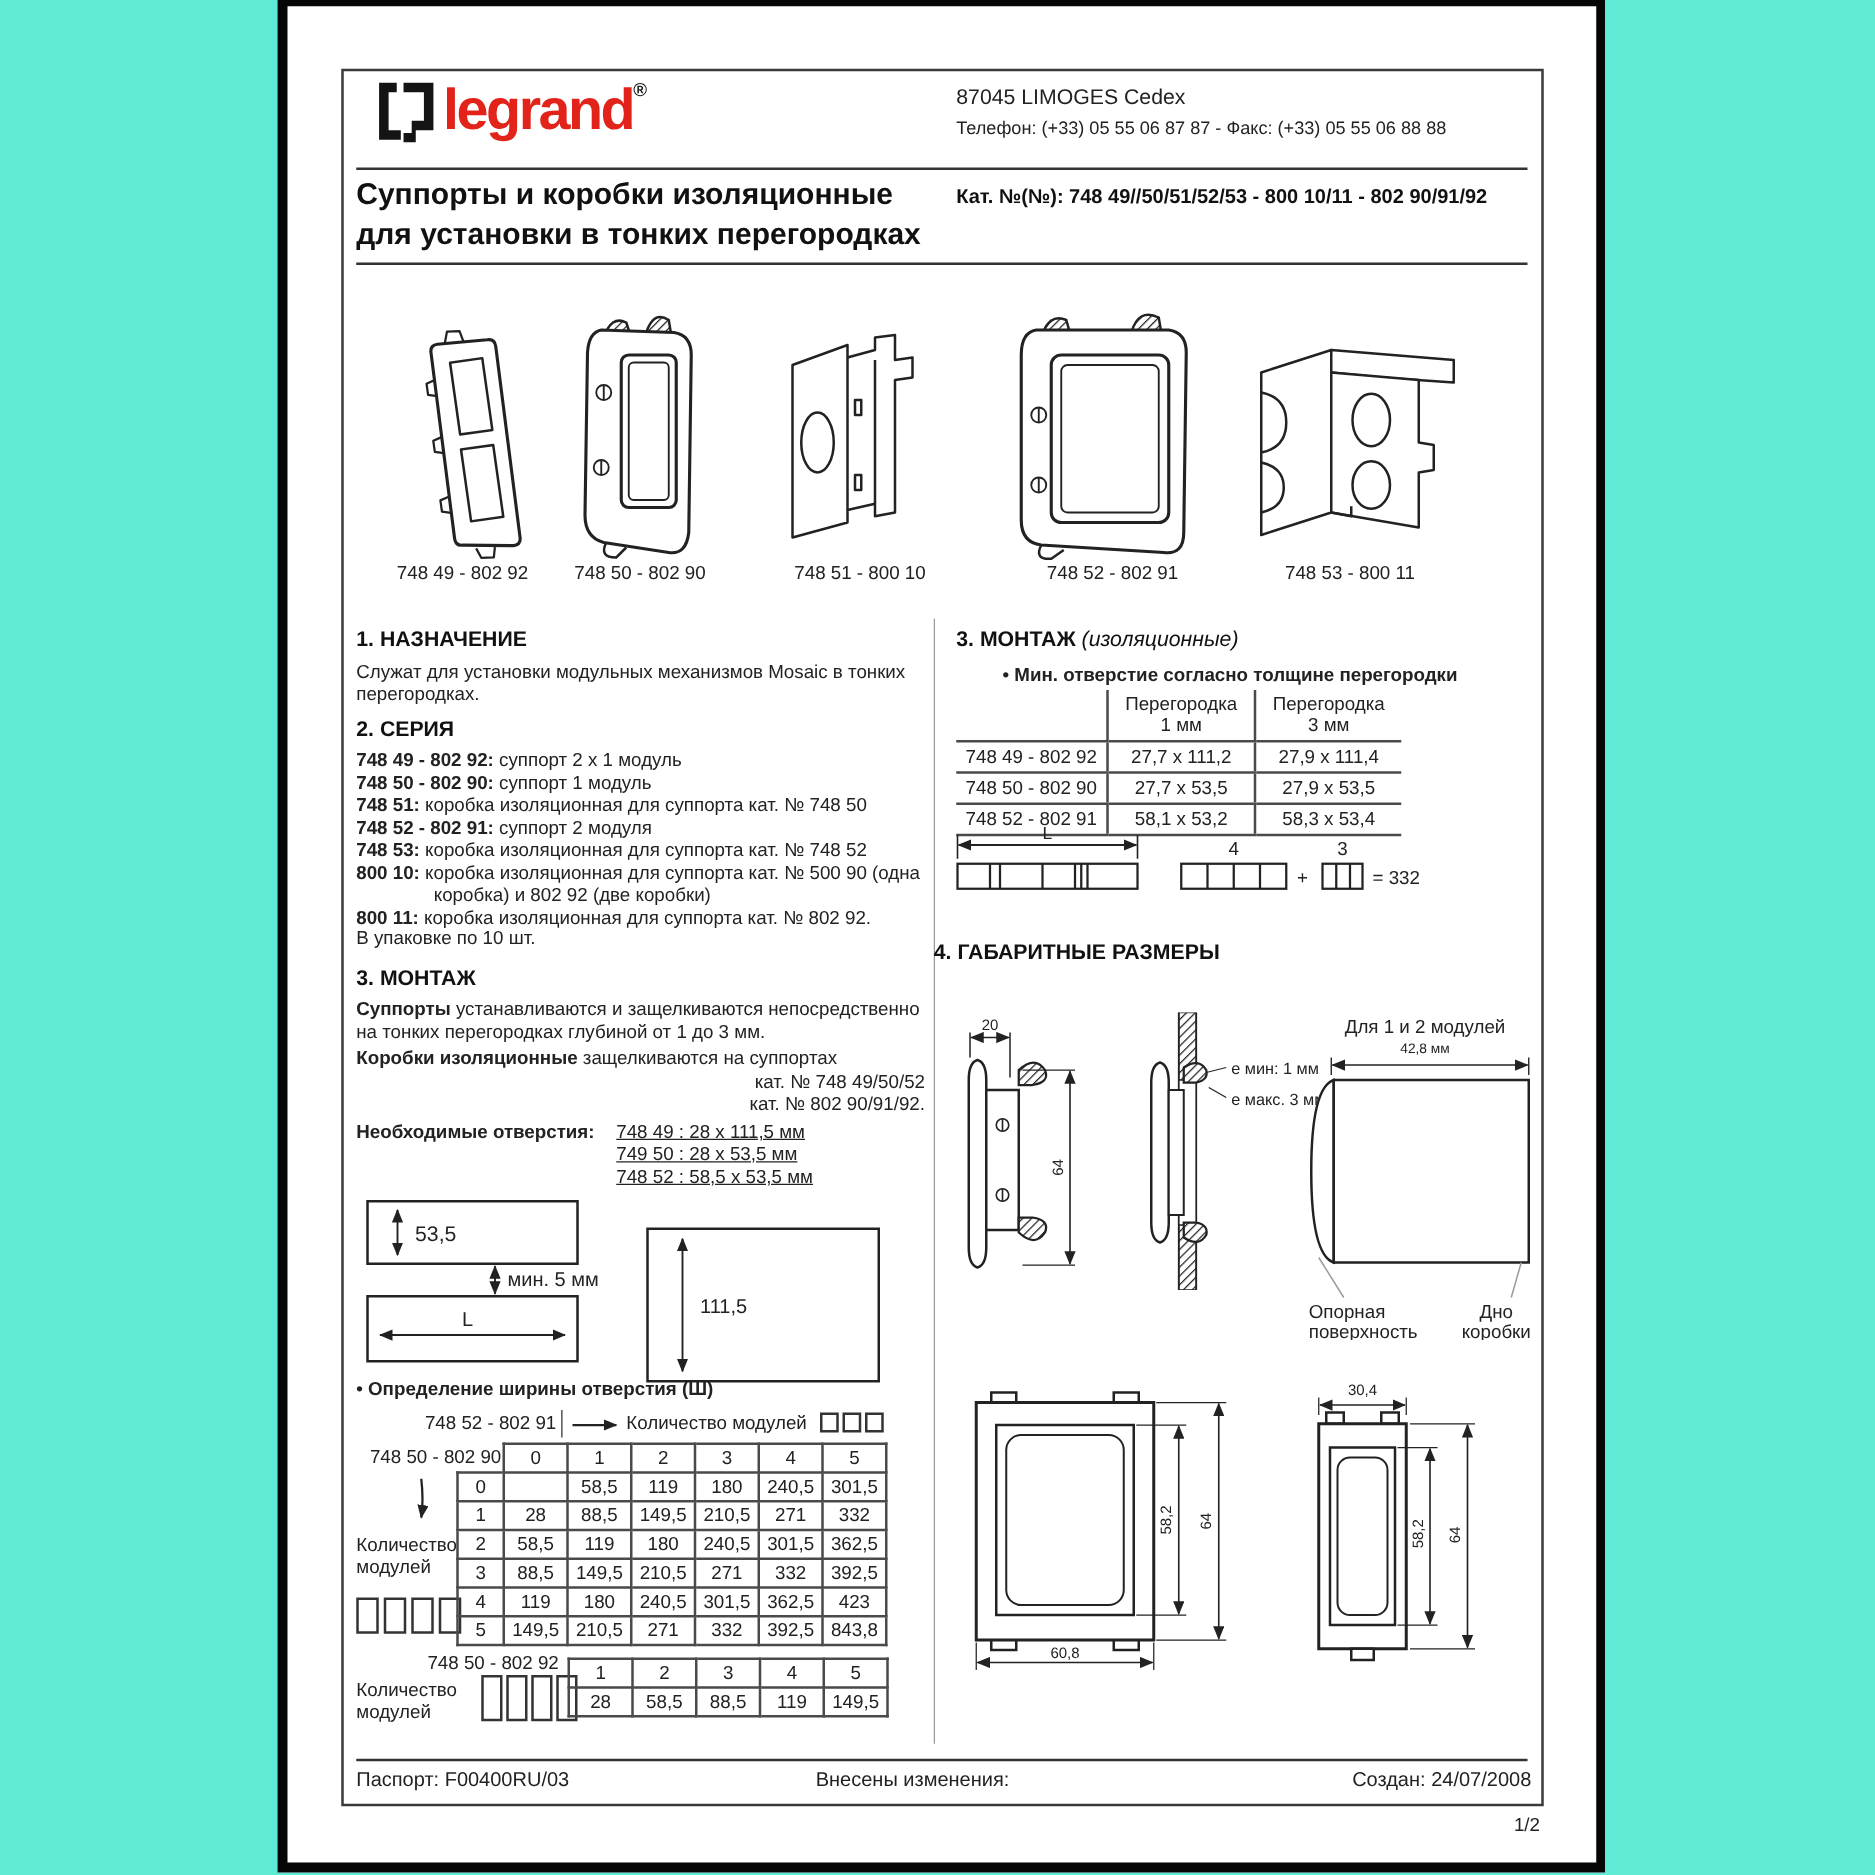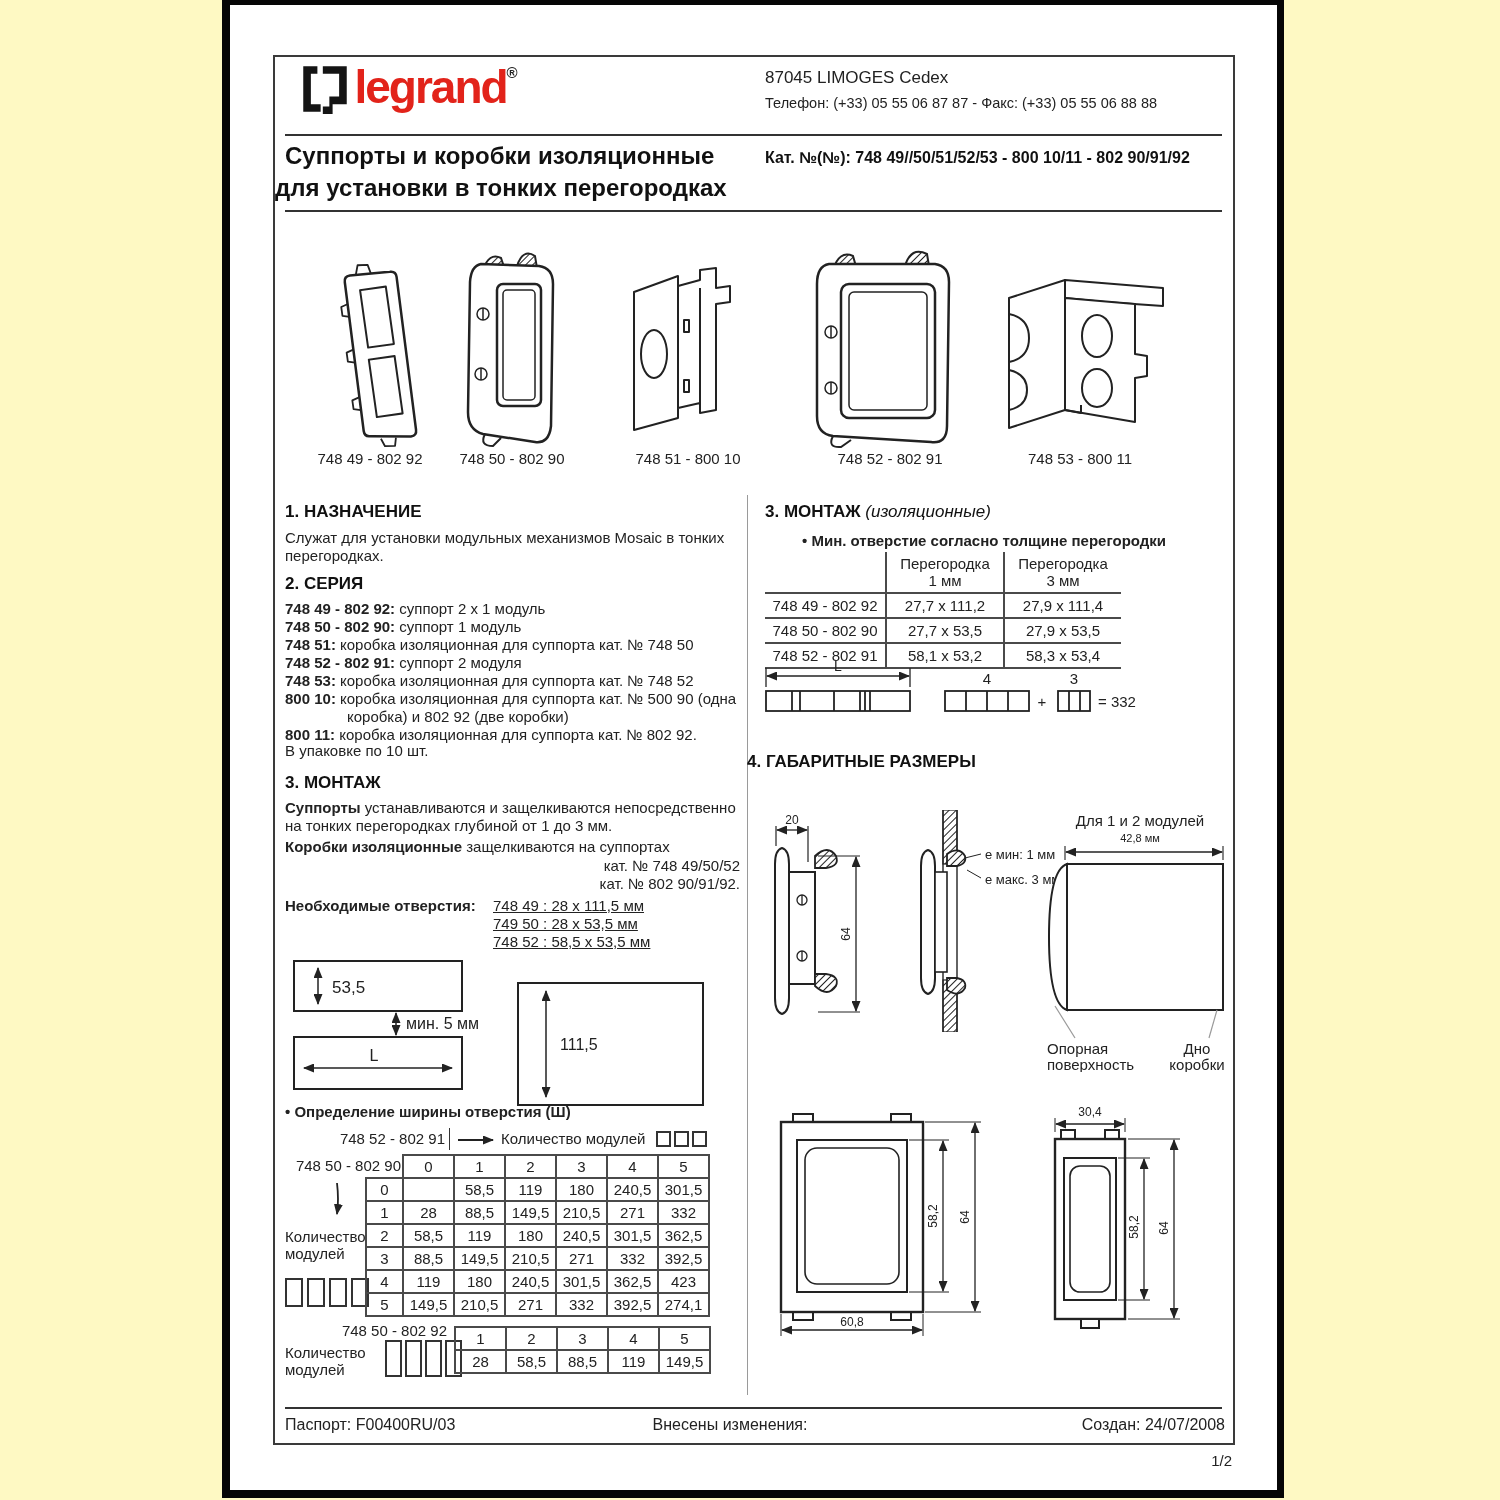--- a/index.html
+++ b/index.html
@@ -1,16 +1,16 @@
 <!DOCTYPE html>
 <html><head>
 <meta charset="utf-8">
 <style>
   html,body{margin:0;padding:0;background:#fff;}
-  .canvas{position:relative;width:1500px;height:1500px;background:#fef9c3;
+  .canvas{position:relative;width:1500px;height:1500px;background:#5eead4;
           font-family:"Liberation Sans",sans-serif;color:#1f1f1f;overflow:hidden;}
   .abs{position:absolute;}
   
   .sheet{left:222px;top:0;width:1062px;height:1498px;box-sizing:border-box;background:#fff;
          border-left:8px solid #060606;border-right:7px solid #060606;
          border-bottom:8px solid #060606;border-top:5px solid #060606;}
   .frame{left:273px;top:55px;width:962px;height:1390px;border:2px solid #3a3a3a;box-sizing:border-box;background:#fff;}
   .rule{height:2px;background:#333;}
   .vdivider{width:1px;background:#9a9a9a;}
   
@@ -79,21 +79,21 @@
       </svg>
     </span>
     <span class="brand-word">legrand</span><span class="brand-reg">®</span>
   </div>
   <div class="abs addr1" style="left:765px;top:68px;">87045 LIMOGES Cedex</div>
   <div class="abs addr2" style="left:765px;top:92px;">Телефон: (+33) 05 55 06 87 87 - Факс: (+33) 05 55 06 88 88</div>
 
   <div class="abs rule" style="left:285px;top:134px;width:937px;"></div>
 
   <div class="abs doc-title" style="left:285px;top:141px;width:470px;">Суппорты и коробки изоляционные</div>
-  <div class="abs doc-title" style="left:275px;top:173px;width:490px;">для установки в тонких перегородках</div>
+  <div class="abs doc-title" style="left:285px;top:173px;width:490px;">для установки в тонких перегородках</div>
   <div class="abs catalog" style="left:765px;top:149px;width:460px;">Кат. №(№): 748 49//50/51/52/53 - 800 10/11 - 802 90/91/92</div>
 
   <div class="abs rule" style="left:285px;top:210px;width:937px;"></div>
 
   <div class="abs" style="left:325px;top:258px;">
     <svg width="110" height="190" viewBox="0 0 110 190">
       <g transform="rotate(-8 55 95)" fill="#fff" stroke="#222" stroke-width="2.5" stroke-linejoin="round">
         <path d="M36 14 Q30 14 30 20 L28 170 Q28 176 34 176 L74 182 Q80 182 80 176 L82 22 Q82 16 76 16 Z"></path>
         <rect x="44" y="30" width="26" height="58" stroke-width="2"></rect>
         <rect x="43" y="100" width="26" height="58" stroke-width="2"></rect>
@@ -295,21 +295,21 @@
             <td class="c">362,5</td>
             <td class="c">423</td>
           </tr>
           <tr>
             <td class="rh">5</td>
             <td class="c">149,5</td>
             <td class="c">210,5</td>
             <td class="c">271</td>
             <td class="c">332</td>
             <td class="c">392,5</td>
-            <td class="c">274,1</td>
+            <td class="c">843,8</td>
           </tr>
         </tbody>
       </table>
   </div>
 
   <div class="abs" style="left:285px;top:1322px;width:458px;height:72px;">
     <div class="abs body15 right-al" style="left:0;top:0;width:162px;">748 50 - 802 92</div>
     <div class="abs body15" style="left:0;top:22px;width:100px;line-height:17px;">Количество модулей</div>
     <div class="abs" style="left:100px;top:18px;"><span class="sq sq34"></span><span class="sq sq34"></span><span class="sq sq34"></span><span class="sq sq34"></span></div>
     <table class="wt abs" style="left:169px;top:4px;">

